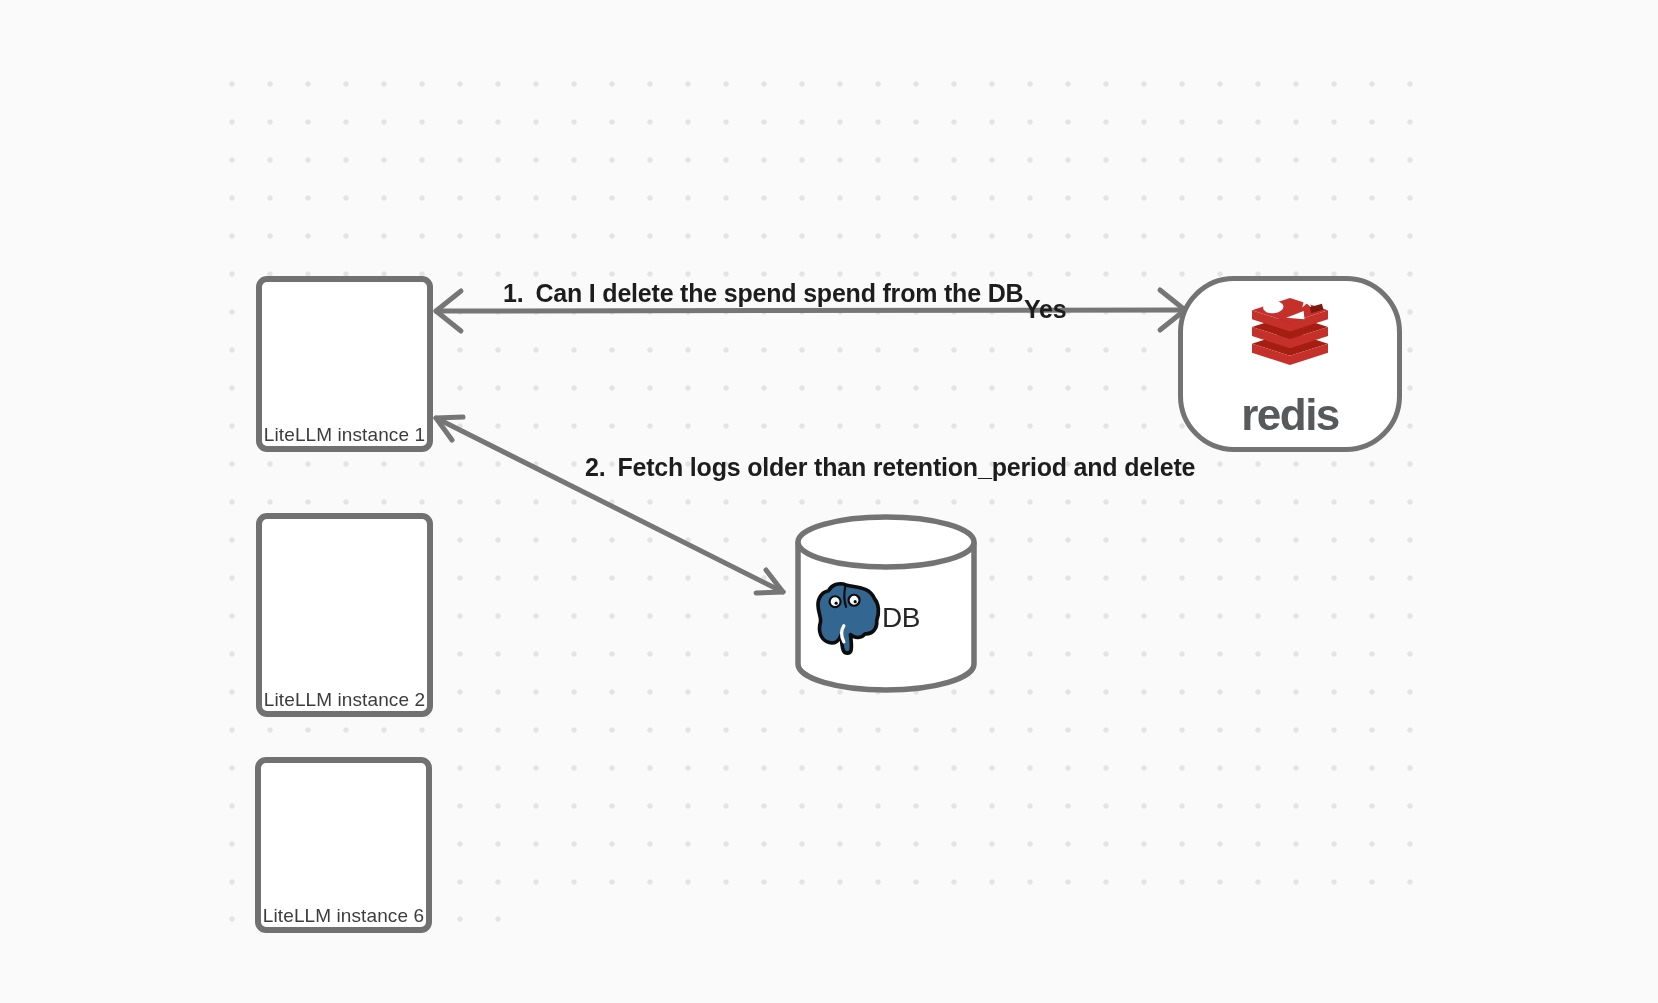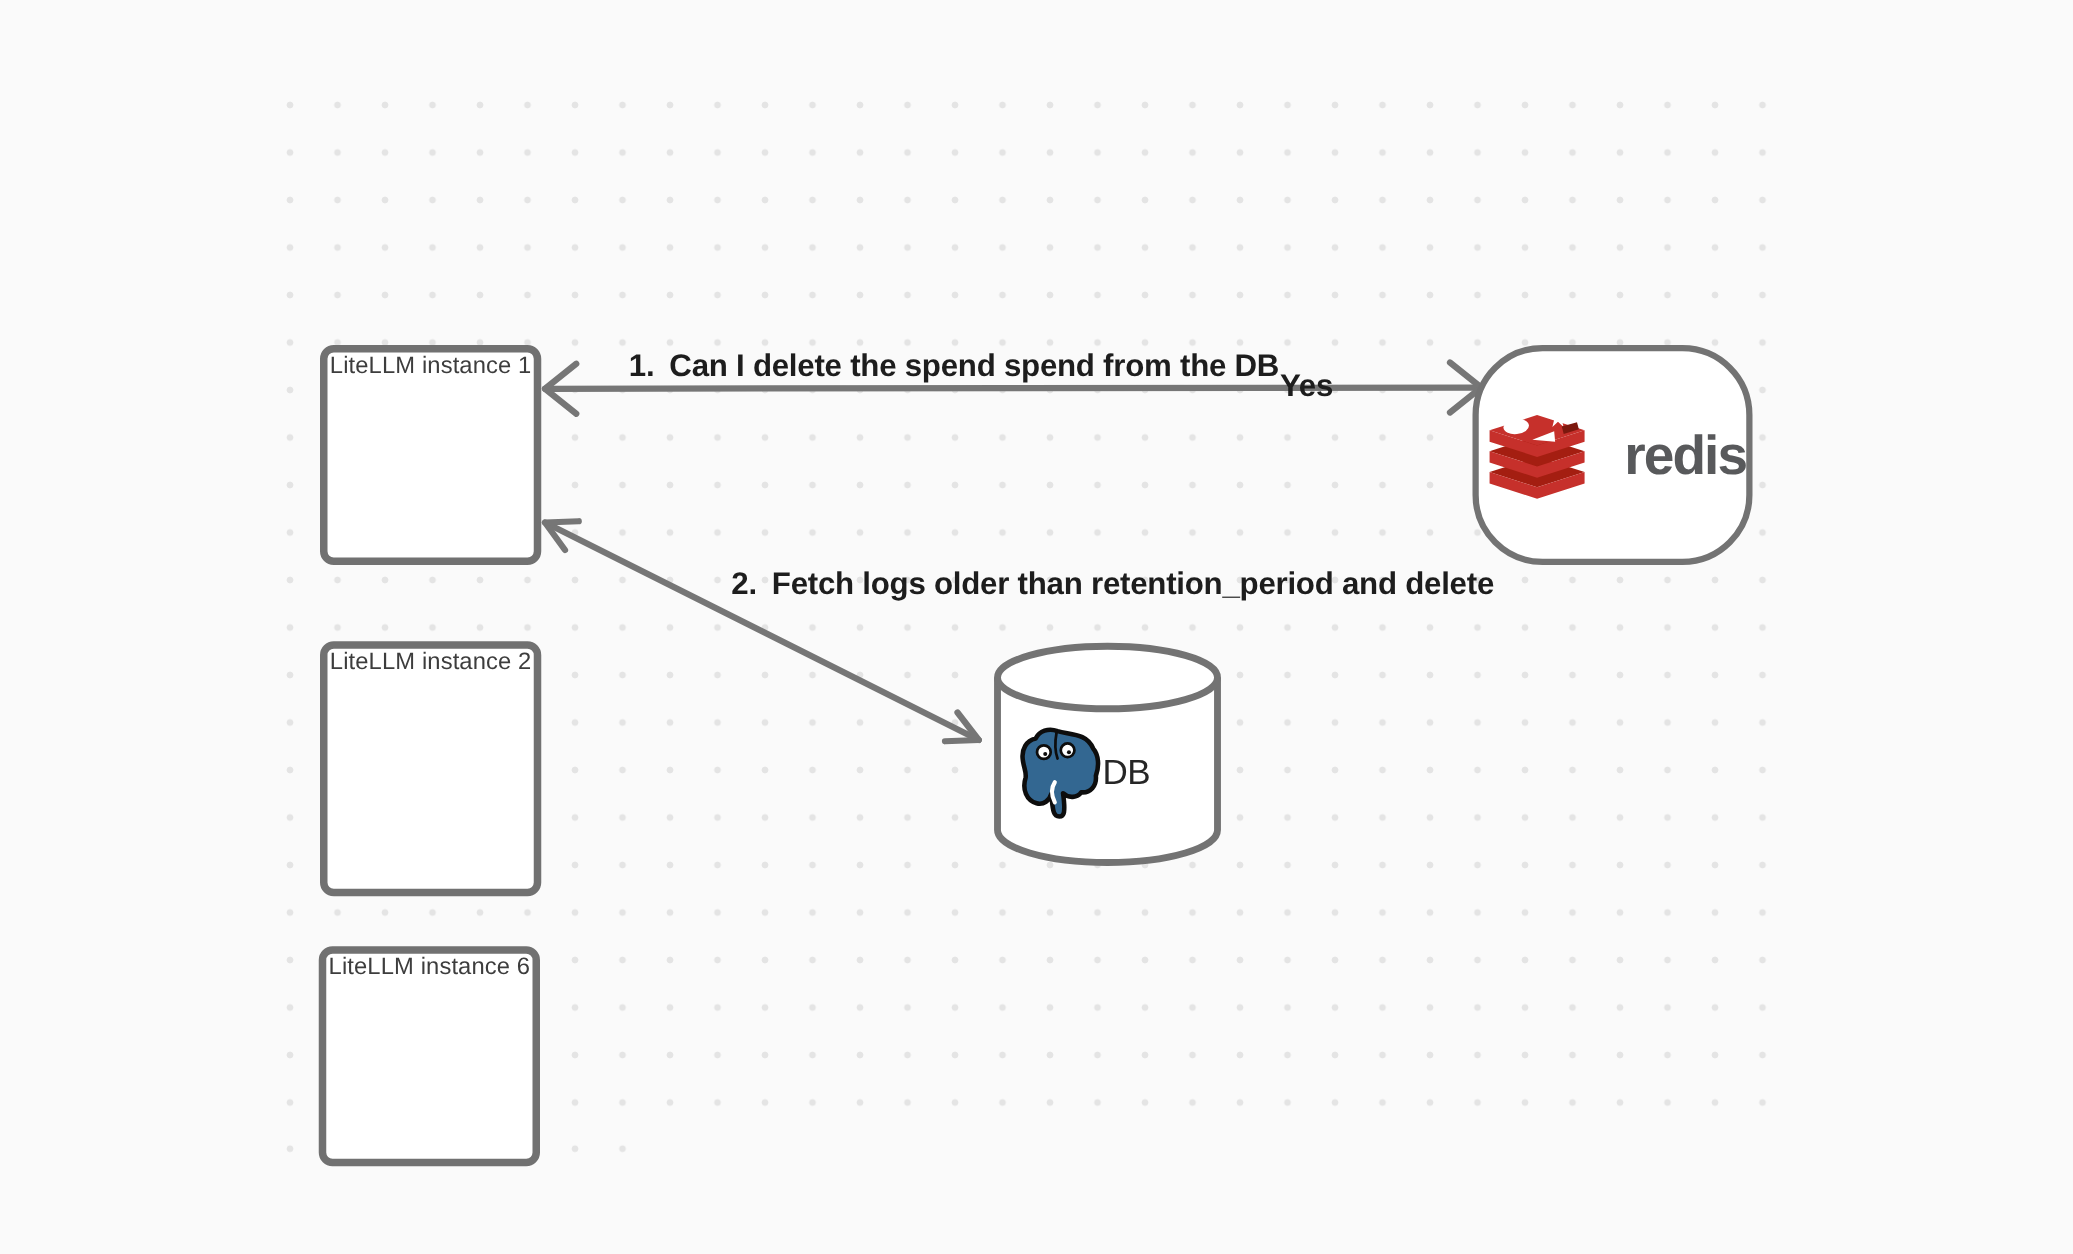--- a/index.html
+++ b/index.html
@@ -18,31 +18,31 @@
     background-image: radial-gradient(circle, #e4e4e4 2.4px, rgba(0,0,0,0) 3px);
     background-size: 38px 38px;
   }
 
   svg.arrow-layer { position: absolute; left: 0; top: 0; width: 1658px; height: 1003px; }
   .arrow-stroke { stroke: #767676; stroke-width: 5; fill: none; stroke-linecap: round; stroke-linejoin: round; }
 
   .node-box {
     position: absolute; width: 177px; background: #ffffff;
     border: 6px solid #717171; border-radius: 11px;
-    display: flex; align-items: flex-start; justify-content: center;
+    display: flex; align-items: flex-end; justify-content: center;
   }
   .node-box .label { font-size: 19px; color: #3d3d3d; letter-spacing: 0.1px; }
   #box1 { left: 256px; top: 276px; height: 176px; }
   #box2 { left: 256px; top: 513px; height: 204px; }
   #box3 { left: 255px; top: 757px; height: 176px; }
 
   .redis-node {
     position: absolute; left: 1178px; top: 276px; width: 224px; height: 176px;
     background: #ffffff; border: 5px solid #737373; border-radius: 56px;
-    display: flex; flex-direction: row; align-items: center; justify-content: center; gap: 23px;
+    display: flex; flex-direction: column; align-items: center; justify-content: center; gap: 23px;
   }
   .redis-wordmark {
     font-size: 44px; font-weight: 700; color: #58595b; letter-spacing: -1.5px;
     margin-top: 2px; line-height: 1;
   }
 
   .db-group { position: absolute; left: 794px; top: 512px; width: 184px; height: 186px; }
   .db-cyl { position: absolute; left: 0; top: 0; }
   .pg-logo { position: absolute; left: 17px; top: 68px; }
   .db-label {

